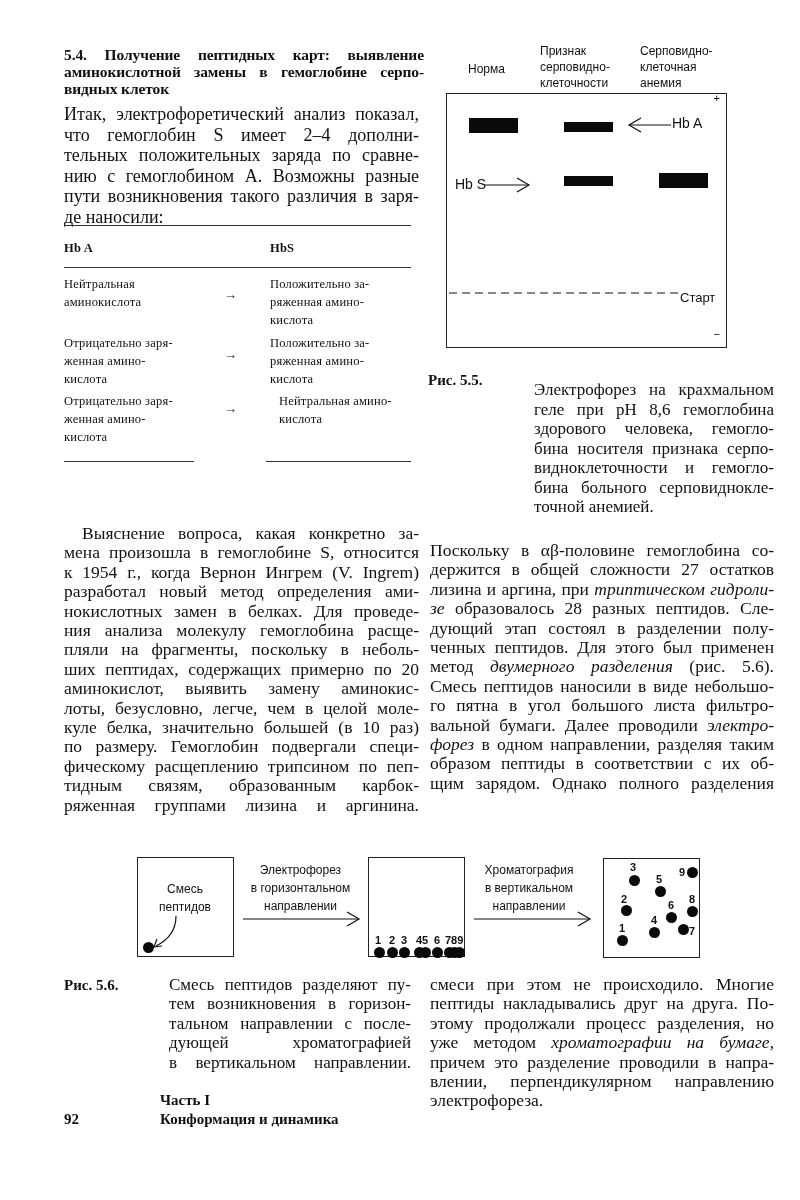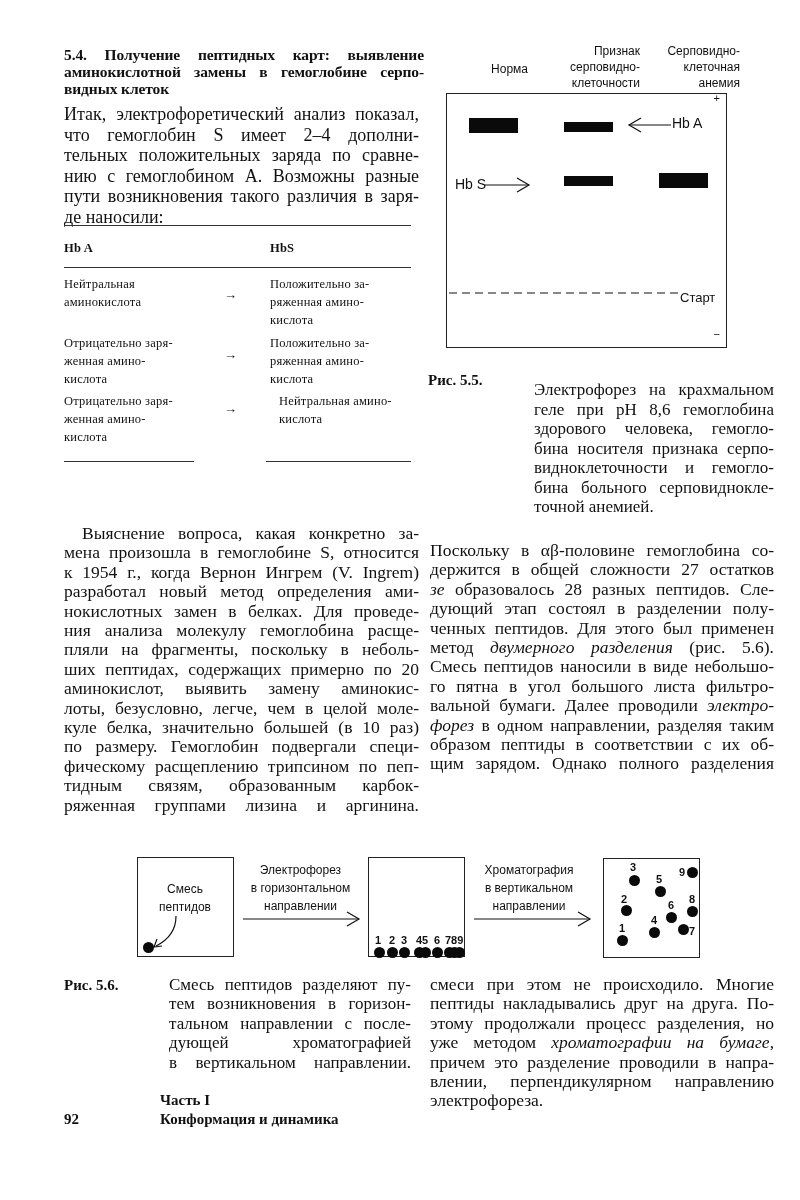--- a/index.html
+++ b/index.html
@@ -15,21 +15,21 @@
 
   #intro { left:64px; top:104px; width:355px; font-size:18px; line-height:20.6px; }
 
   
   #charge-table { left:64px; top:225px; width:347px; }
   .hr { position:absolute; height:1px; background:#333; }
   .tcell { position:absolute; font-size:12.5px; line-height:18px; letter-spacing:0.2px; }
   .tarrow { position:absolute; font-size:13px; }
 
   
-  #fig55-labels .lbl { position:absolute; font-family:"Liberation Sans", sans-serif; font-size:12px; line-height:16px; text-align:right; }
+  #fig55-labels .lbl { position:absolute; font-family:"Liberation Sans", sans-serif; font-size:12px; line-height:16px; text-align:left; }
   #gel { left:446px; top:93px; width:281px; height:255px; border:1.5px solid #222; box-sizing:border-box; }
   .band { position:absolute; background:#0a0a0a; }
   .gel-txt { position:absolute; font-family:"Liberation Sans", sans-serif; font-size:14px; }
 
   #cap55 .k { position:absolute; left:428px; top:372px; font-weight:bold; font-size:15px; }
   #cap55 .t { position:absolute; left:534px; top:372px; width:240px; font-size:17px; line-height:19.5px;margin-top:8px; }
 
   #para2 { left:64px; top:524px; width:355px; font-size:17.5px; line-height:19.4px; }
   #para3 { left:430px; top:541px; width:344px; font-size:17.5px; line-height:19.4px; }
   #para4 { left:430px; top:975px; width:344px; font-size:17.5px; line-height:19.4px; }
@@ -165,20 +165,21 @@
   <span class="jline">куле белка, значительно большей (в 10 раз)</span>
   <span class="jline">по размеру. Гемоглобин подвергали специ-</span>
   <span class="jline">фическому расщеплению трипсином по пеп-</span>
   <span class="jline">тидным связям, образованным карбок-</span>
   <span class="jline">ряженная группами лизина и аргинина.</span>
 </div>
 
 <div id="para3" class="abs serif">
   <span class="jline">Поскольку в αβ-половине гемоглобина со-</span>
   <span class="jline">держится в общей сложности 27 остатков</span>
+  <span class="jline"><span>лизина и аргина, при </span><i>триптическом гидроли-</i></span>
   <span class="jline"><i>зе</i><span> образовалось 28 разных пептидов. Сле-</span></span>
   <span class="jline">дующий этап состоял в разделении полу-</span>
   <span class="jline">ченных пептидов. Для этого был применен</span>
   <span class="jline"><span>метод </span><i>двумерного разделения</i><span> (рис. 5.6).</span></span>
   <span class="jline">Смесь пептидов наносили в виде небольшо-</span>
   <span class="jline">го пятна в угол большого листа фильтро-</span>
   <span class="jline"><span>вальной бумаги. Далее проводили </span><i>электро-</i></span>
   <span class="jline"><i>форез</i><span> в одном направлении, разделяя таким</span></span>
   <span class="jline">образом пептиды в соответствии с их об-</span>
   <span class="jline">щим зарядом. Однако полного разделения</span>

